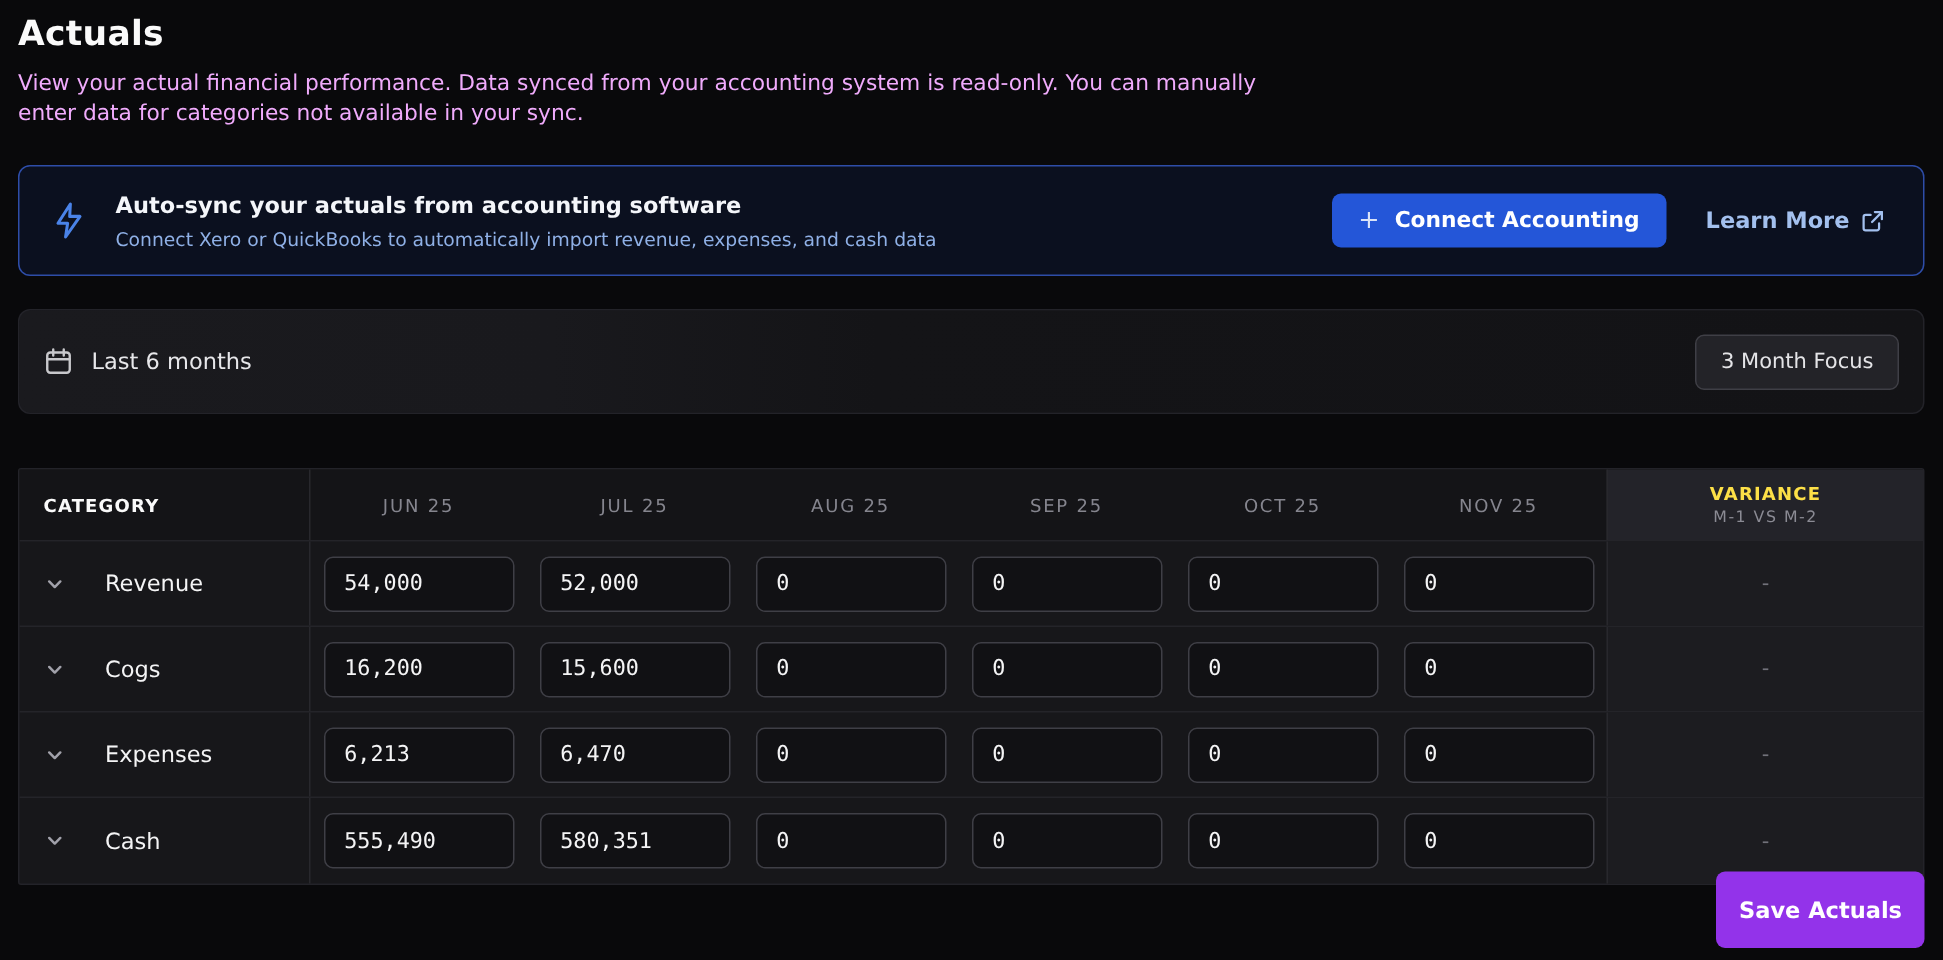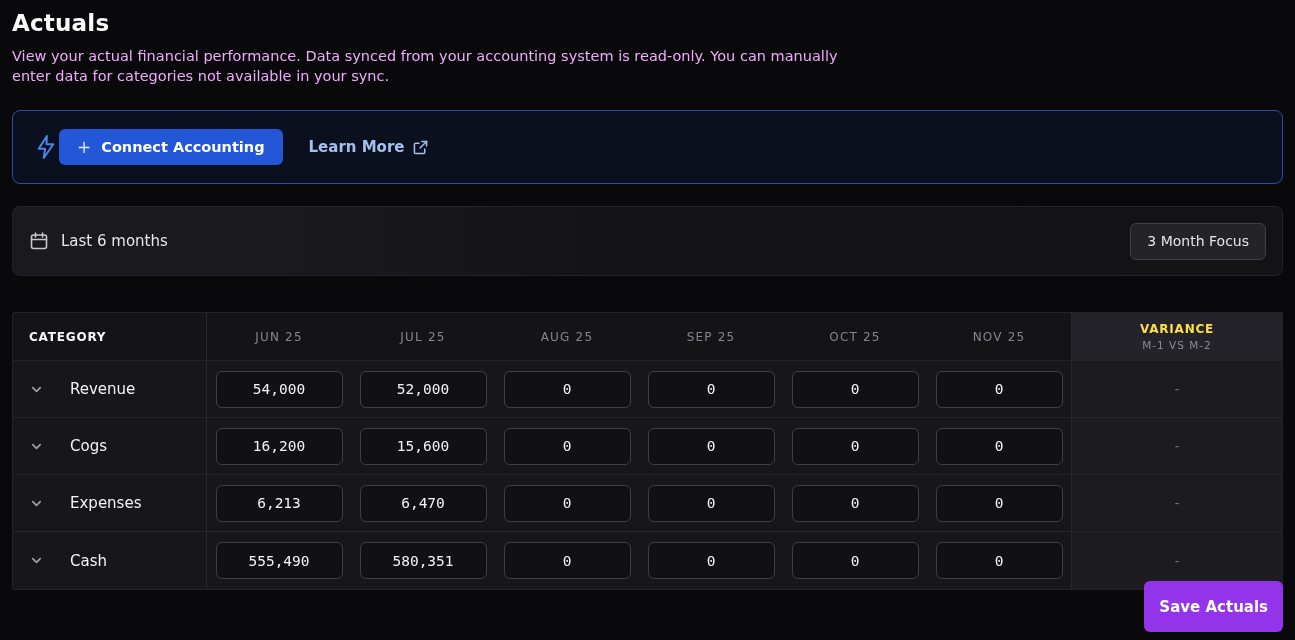--- a/index.html
+++ b/index.html
@@ -95,21 +95,21 @@
   .chevron { width: 14px; height: 14px; display: flex; align-items: center; justify-content: center; cursor: pointer; }
   .row-label { font-size: 15px; font-weight: 500; color: #f4f4f5; }
 
   .cell-input {
     width: 127px; height: 37px;
     background: #111114;
     border: 1px solid #3f3f46; border-radius: 6px;
     color: #f4f4f5;
     font-family: "DejaVu Sans Mono", "Liberation Mono", monospace;
     font-size: 14.5px;
-    text-align: center; padding: 0 13px;
+    text-align: left; padding: 0 13px;
     outline: none;
   }
 
   
   .footer-bar { position: absolute; right: 12px; bottom: 8px; }
   .save-btn {
     background: #9333ea; color: #ffffff;
     border: none; border-radius: 6px;
     height: 51px; padding: 0 15px;
     font-size: 15px; font-weight: 600;
@@ -124,20 +124,24 @@
 <div class="page">
 
   <div class="page-title">Actuals</div>
   <div class="page-desc">View your actual financial performance. Data synced from your accounting system is read-only. You can manually enter data for categories not available in your sync.</div>
 
   <div class="sync-banner">
     <div class="bolt-wrap">
       <svg width="22" height="26" viewBox="0 0 24 28" fill="none">
         <path d="M13 2 L4 16 H11 L9.5 26 L20 11 H12.5 Z" stroke="#4a83e8" stroke-width="2.2" stroke-linejoin="round" fill="none"></path>
       </svg>
+    </div>
+    <div class="banner-text">
+      <div class="banner-title">Auto-sync your actuals from accounting software</div>
+      <div class="banner-sub">Connect Xero or QuickBooks to automatically import revenue, expenses, and cash data</div>
     </div>
     <button class="connect-btn">
       <span class="connect-plus">+</span>
       <span>Connect Accounting</span>
     </button>
     <a class="learn-more">
       <span>Learn More</span>
       <span>
         <svg width="15" height="15" viewBox="0 0 16 16" fill="none" stroke="#a3c0ee" stroke-width="1.6" stroke-linecap="round" stroke-linejoin="round">
           <path d="M12.5 9.5 V13 a1.5 1.5 0 0 1 -1.5 1.5 H3 A1.5 1.5 0 0 1 1.5 13 V5 A1.5 1.5 0 0 1 3 3.5 h3.5"></path>

